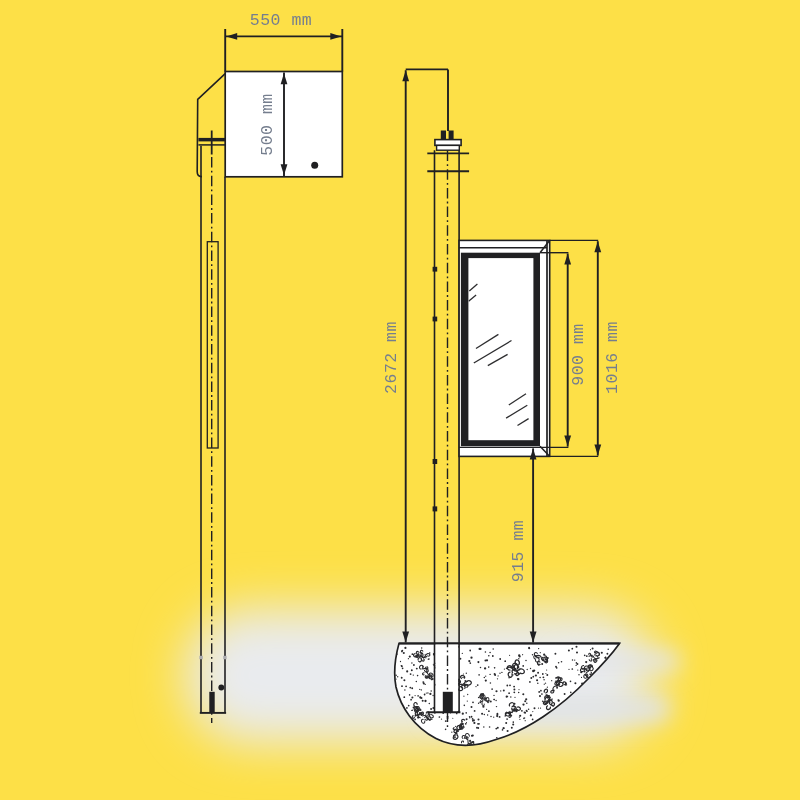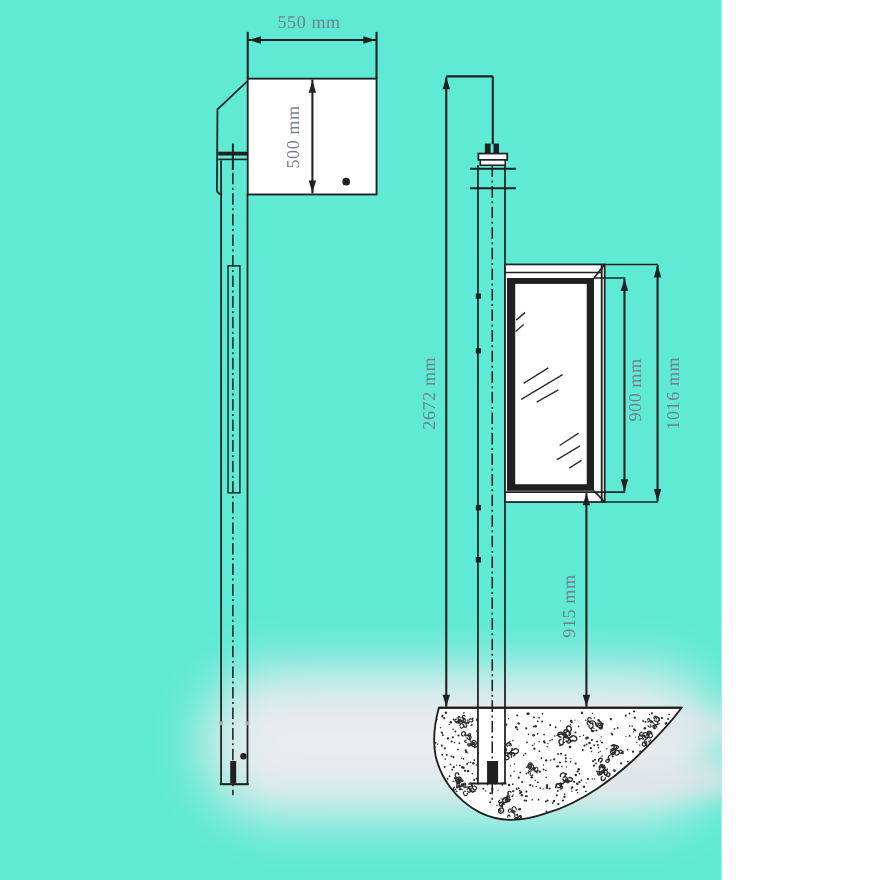--- a/index.html
+++ b/index.html
@@ -1,17 +1,17 @@
 <!DOCTYPE html>
 <html><head>
 <meta charset="utf-8">
 <style>
   html,body{margin:0;padding:0;background:#ffffff;}
-  .page{position:relative;width:656px;height:800px;background:#5eead4;overflow:hidden;
-        font-family:Liberation Serif, serif;}
+  .page{position:relative;width:800px;height:800px;background:#fde047;overflow:hidden;
+        font-family:Liberation Mono, monospace;}
   svg{position:absolute;left:0;top:0;}
   .dim{fill:#757e8e;font-size:16.5px;letter-spacing:0.5px;}
 </style>
 </head>
 <body>
 <div class="page">
 <svg width="800" height="800" viewBox="0 0 800 800">
   <defs>
     <clipPath id="groundclip">
           <path d="M399.0,643.4 C395.0,658 393.3,673 396.0,687 C400.5,707 414.0,727 436.0,738.5 C454.0,747.5 475.0,747 496.0,739.5 C527.0,730.5 560.0,708 588.0,679 C599.0,668 610.5,656 619.5,643.4 Z"></path>

